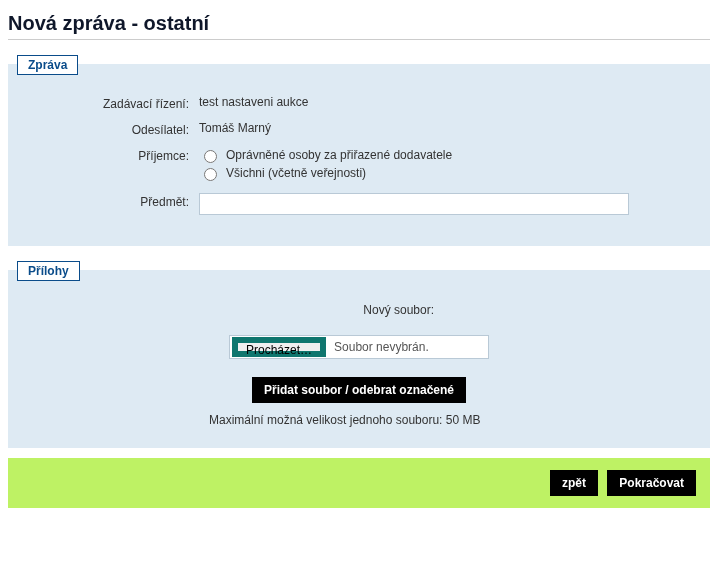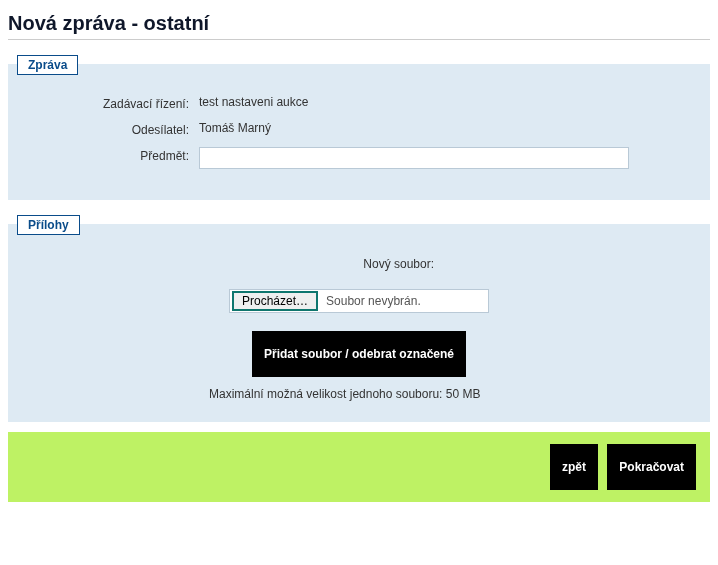--- a/index.html
+++ b/index.html
@@ -87,35 +87,35 @@
     width: 260px;
     height: 24px;
   }
   .filebtn {
     font-family: inherit;
     font-size: 12px;
     height: 20px;
     margin: 2px;
     padding: 0 8px;
     background: #efefef;
-    border: 2px solid #0f766e;
+    border: 6px solid #0f766e;
     cursor: pointer;
   }
   .filestatus {
     padding-left: 6px;
     color: #555;
   }
   .btn-dark {
     background: #000;
     color: #fff;
     font-family: inherit;
     font-size: 12px;
     font-weight: bold;
     border: none;
-    padding: 16px 12px;
+    padding: 6px 12px;
     cursor: pointer;
   }
   .file-row {
     display: flex;
     align-items: center;
     gap: 18px;
     flex-direction: column;
   }
   .hint {
     margin-top: 10px;
@@ -141,20 +141,33 @@
   <div class="form-row">
     <div class="form-label">Zadávací řízení:</div>
     <div class="form-value">test nastaveni aukce</div>
   </div>
 
   <div class="form-row">
     <div class="form-label">Odesílatel:</div>
     <div class="form-value">Tomáš Marný</div>
   </div>
 
+  <div class="form-row">
+    <div class="form-label">Příjemce:</div>
+    <div class="form-value">
+      <div class="radio-line">
+        <input type="radio" name="rcpt" style="">
+        <span>Oprávněné osoby za přiřazené dodavatele</span>
+      </div>
+      <div class="radio-line">
+        <input type="radio" name="rcpt" style="">
+        <span>Všichni (včetně veřejnosti)</span>
+      </div>
+    </div>
+  </div>
 
   <div class="form-row">
     <div class="form-label">Předmět:</div>
     <div class="form-value">
       <input type="text" class="text-input" value="" style="">
     </div>
   </div>
 
 </div>
 

